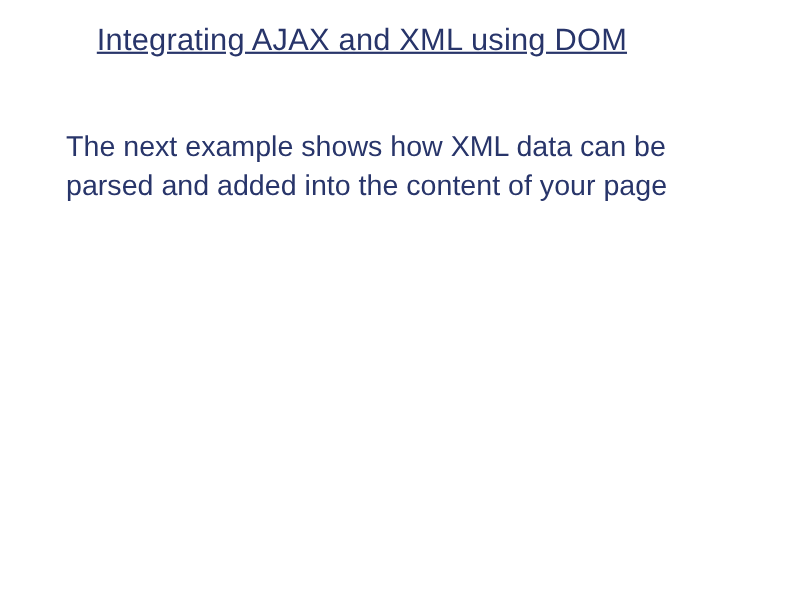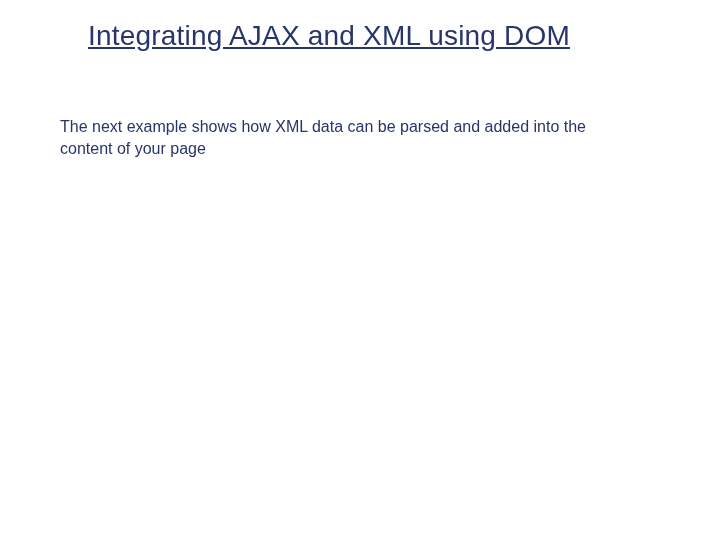--- a/index.html
+++ b/index.html
@@ -25,21 +25,21 @@
     color: #28356a;
     text-decoration: underline;
     font-weight: 400;
     letter-spacing: 0.2px;
   }
   .body-text {
     position: absolute;
     top: 116px;
     left: 60px;
     width: 580px;
-    font-size: 16px;
+    font-size: 26px;
     line-height: 1.35;
     color: #28356a;
     font-weight: 400;
   }
 </style>
 </head>
 <body>
 
 <div class="slide">
   <div class="title">Integrating AJAX and XML using DOM</div>

